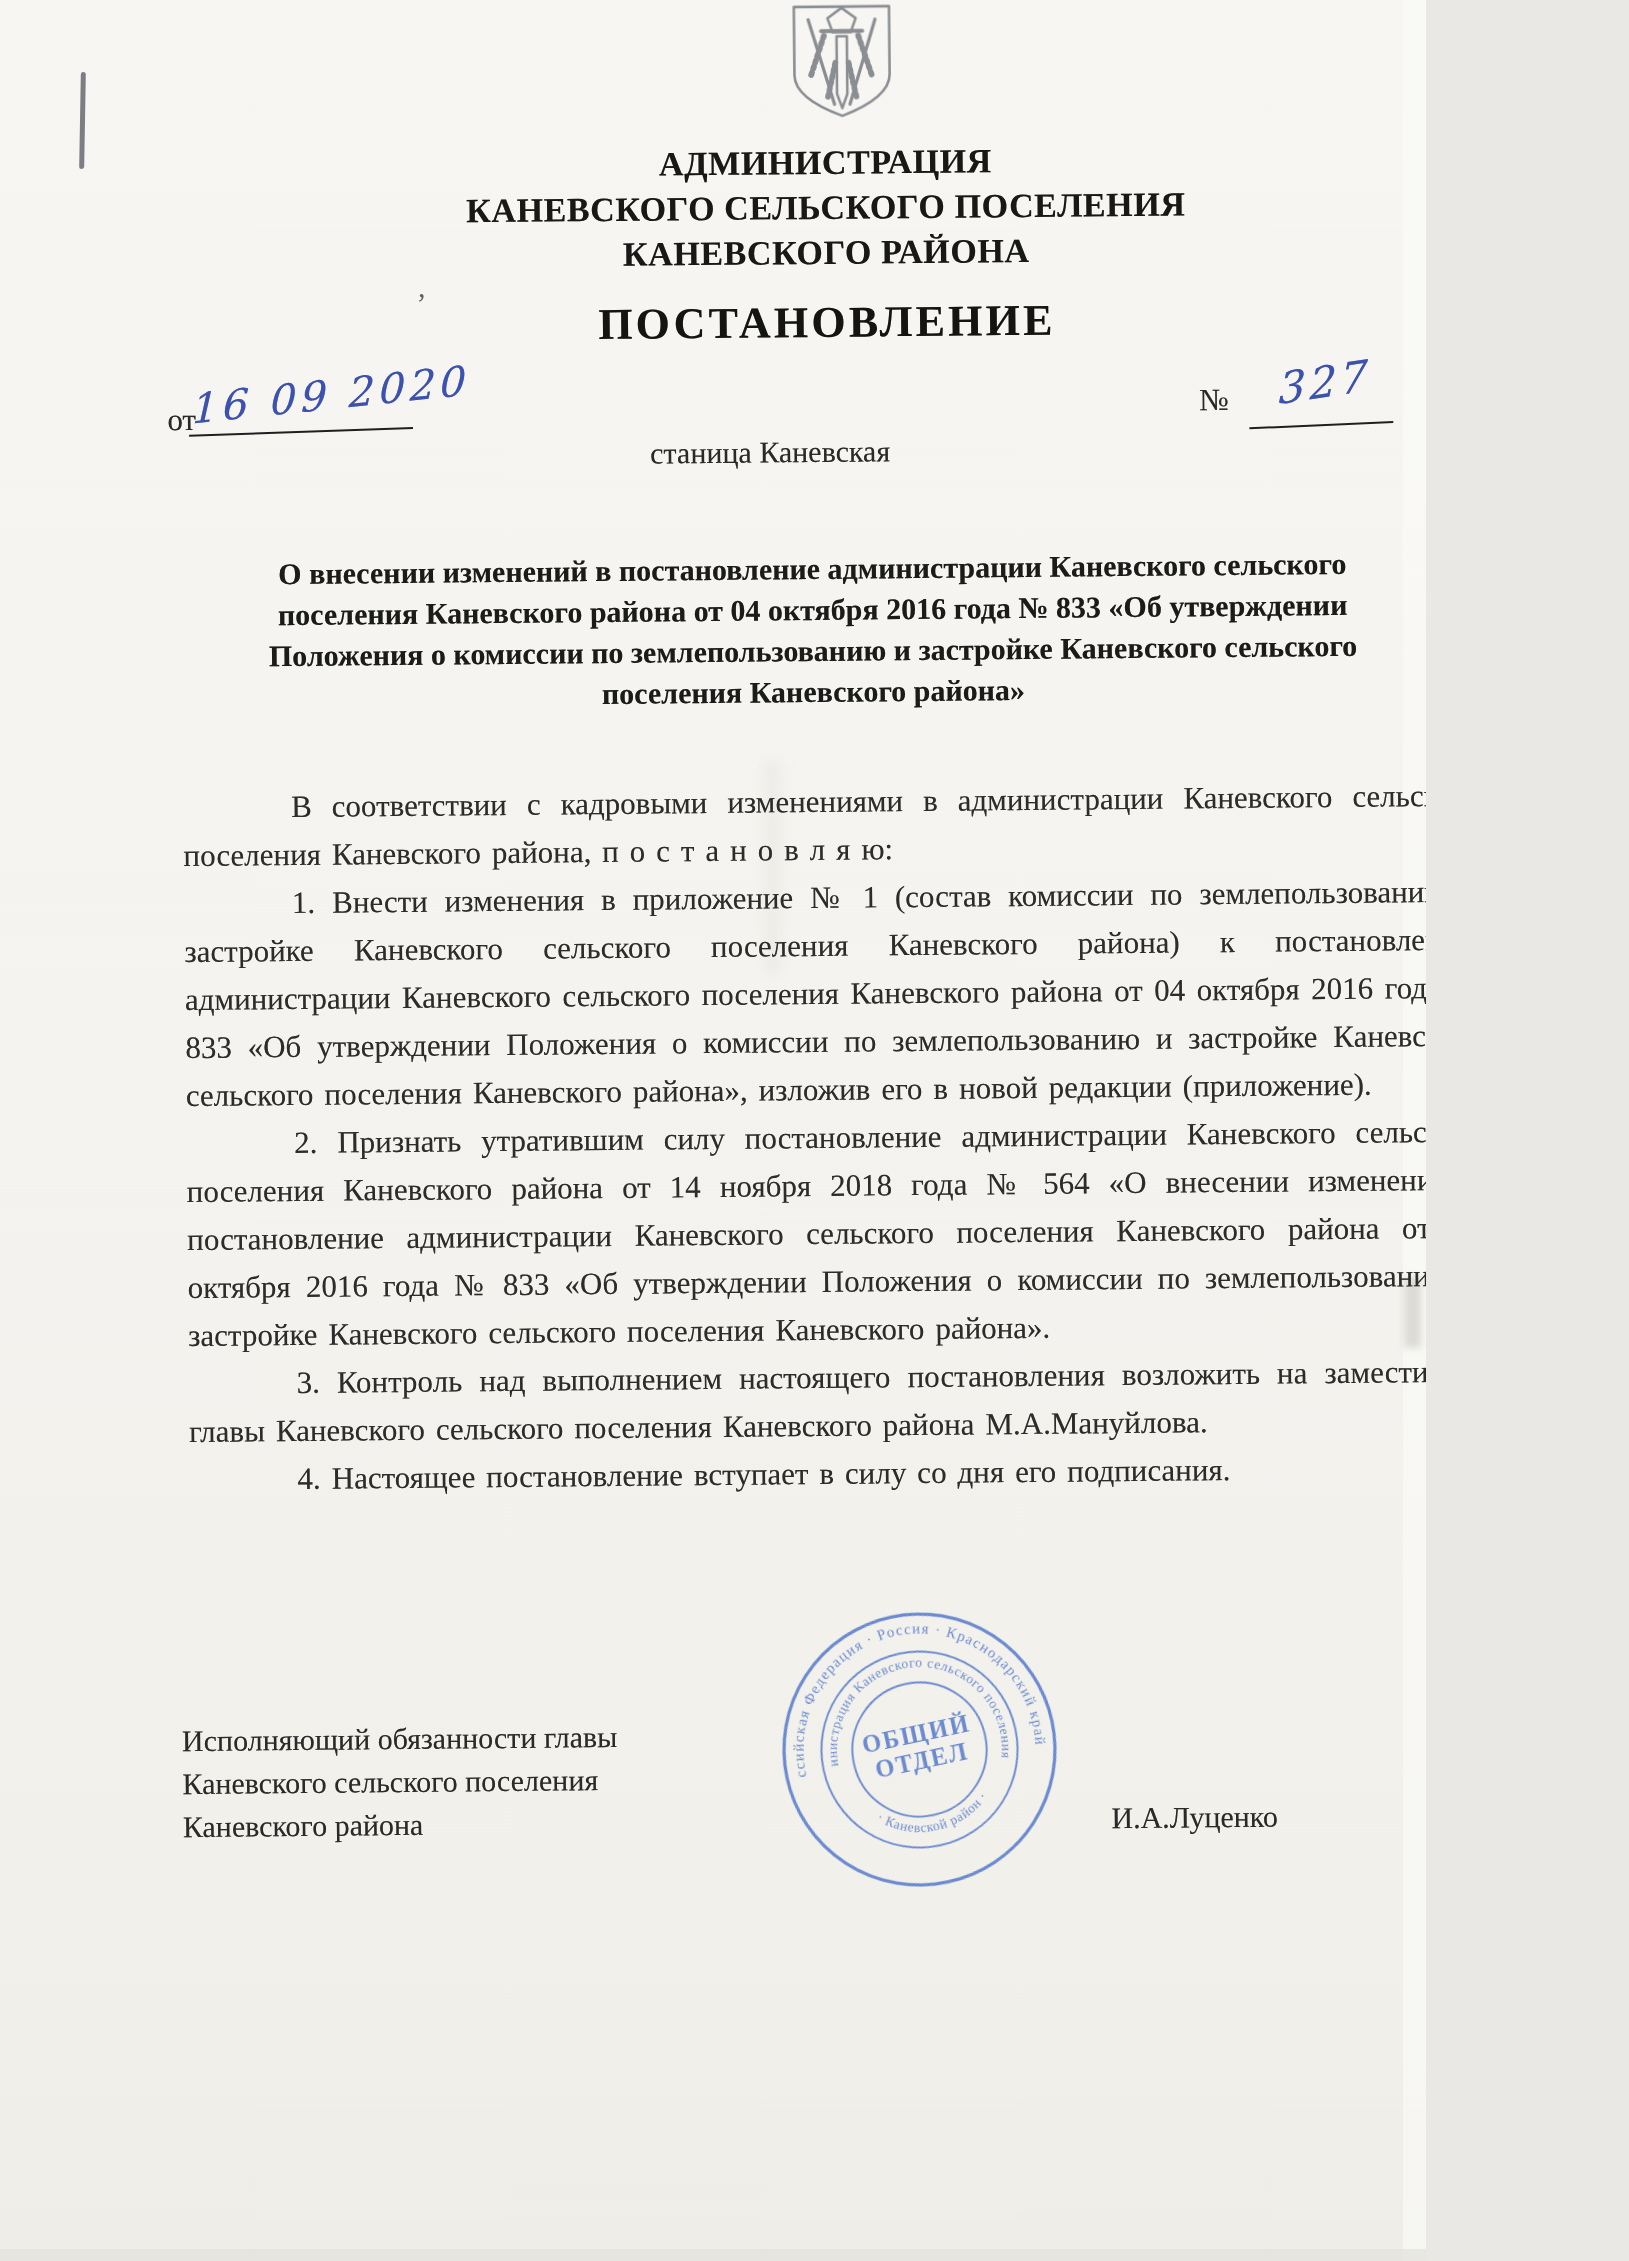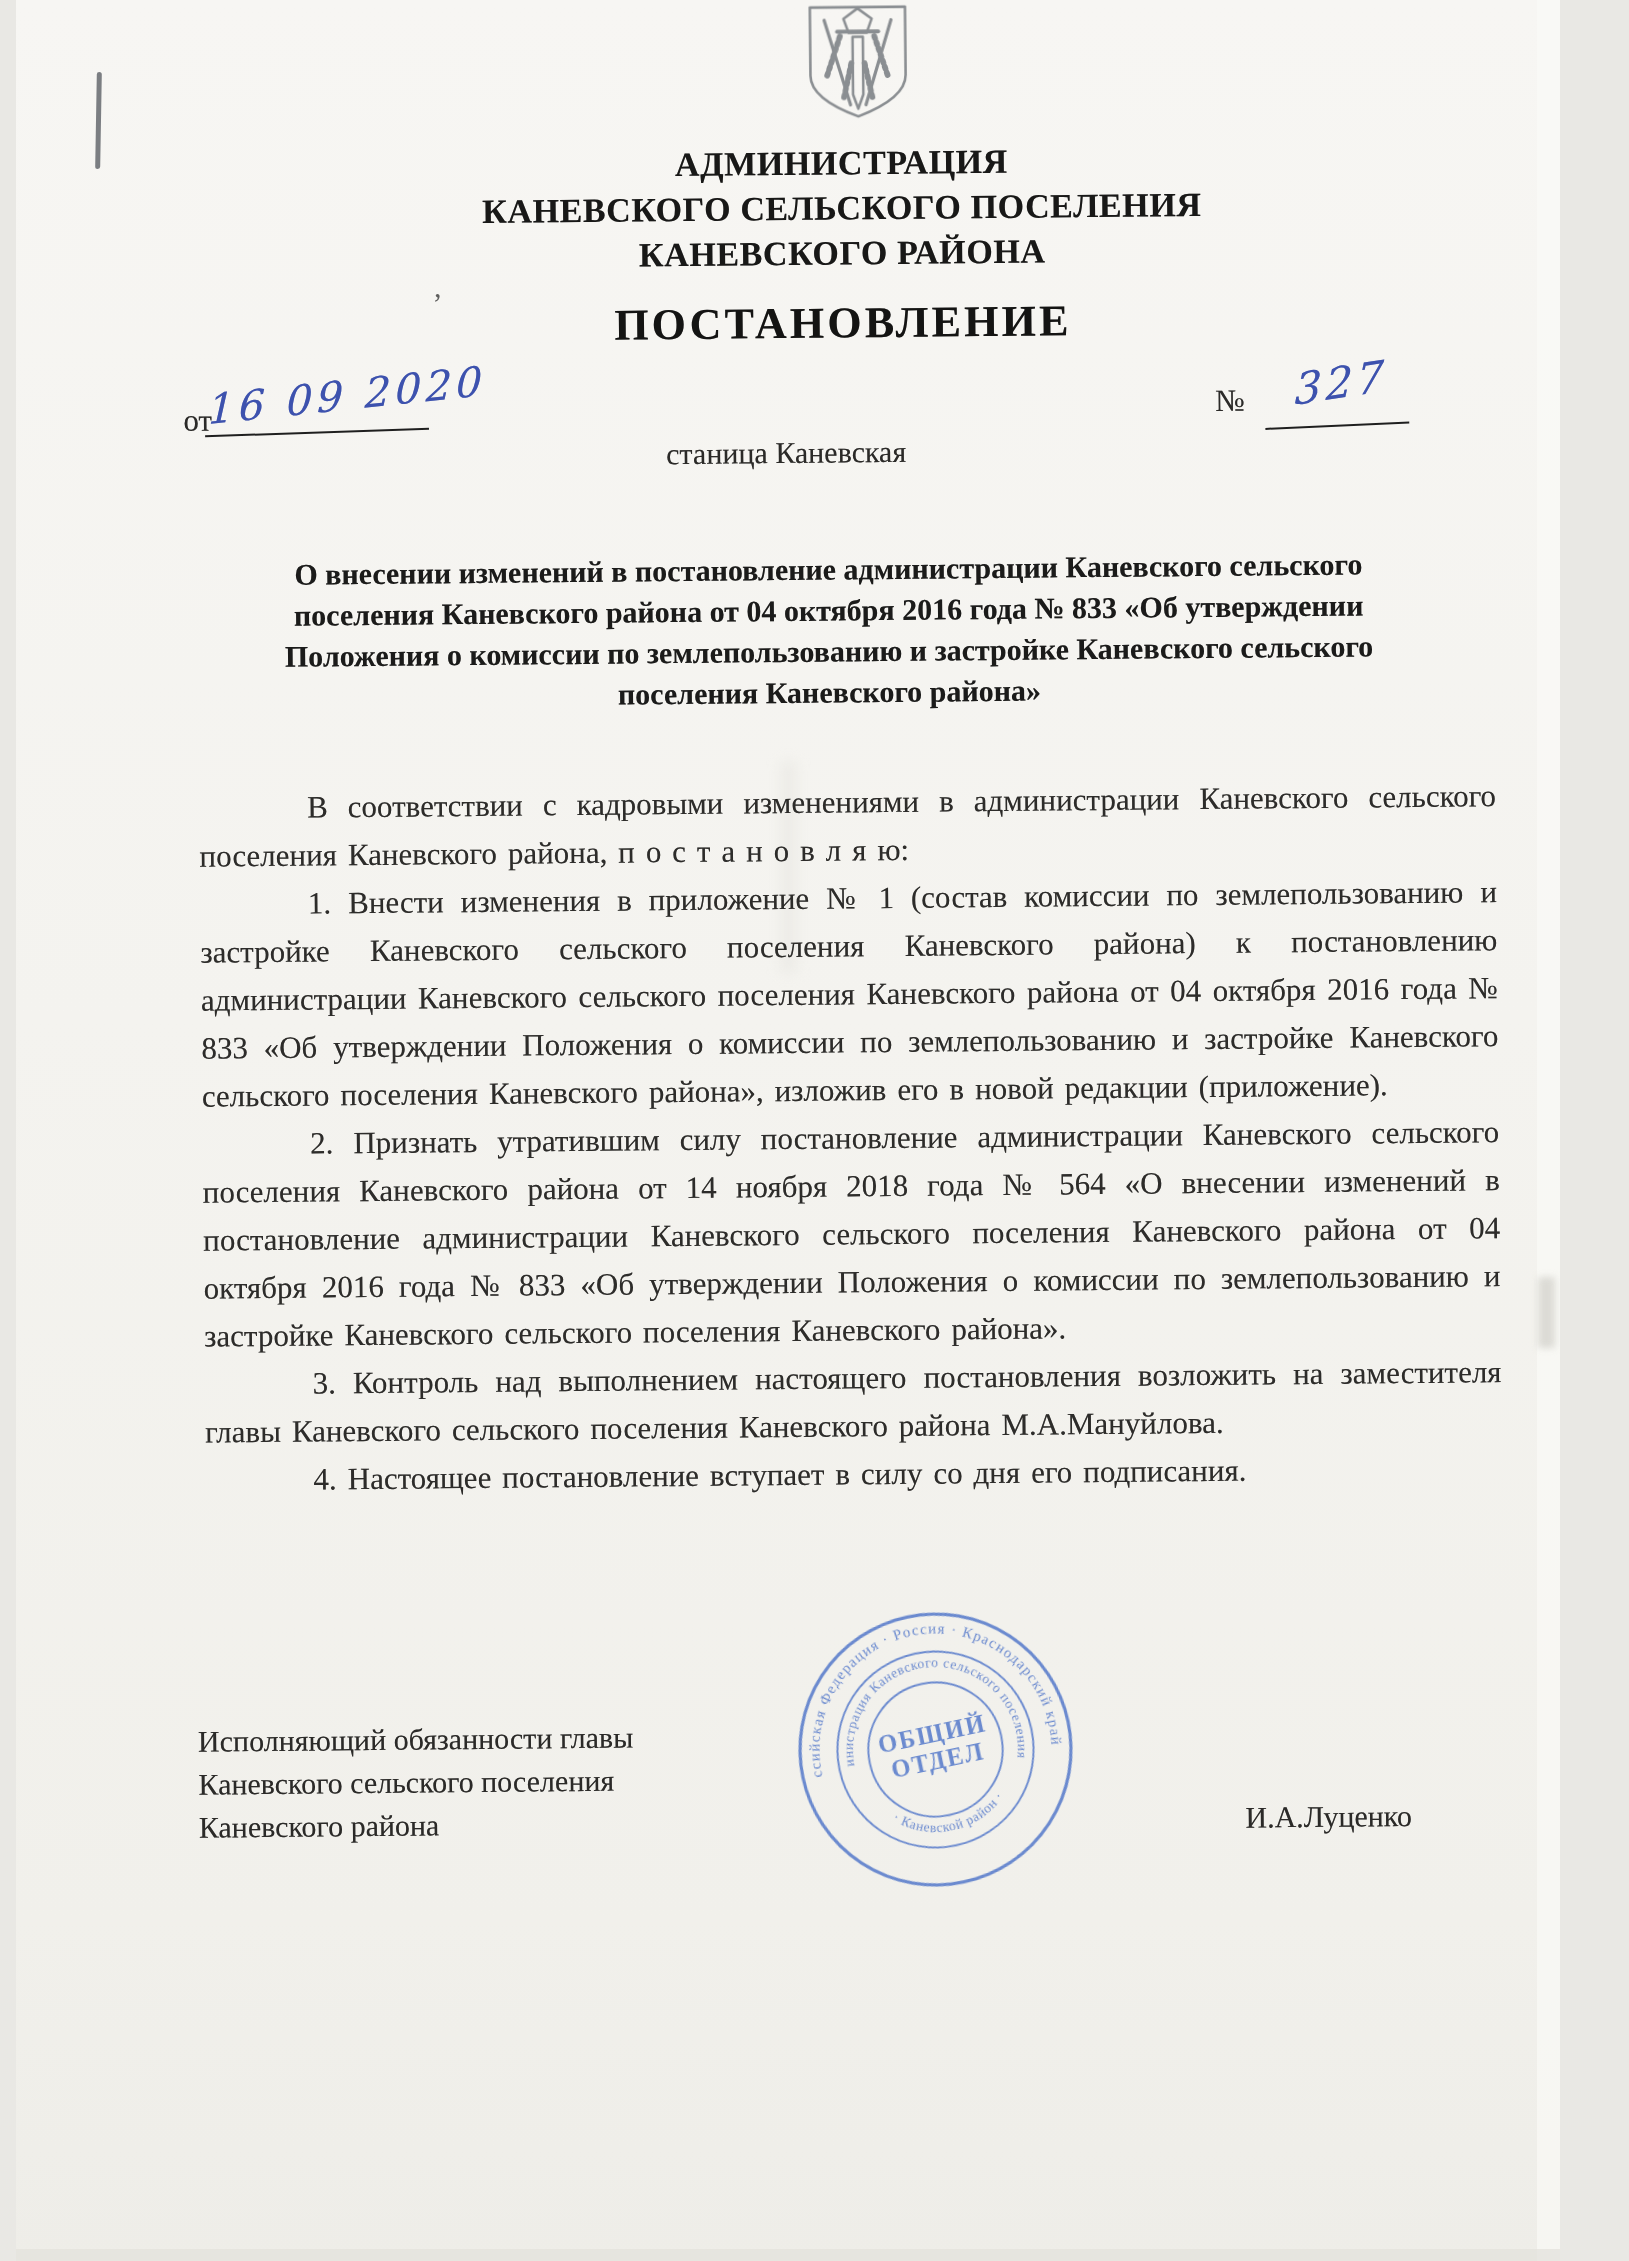--- a/index.html
+++ b/index.html
@@ -2,24 +2,23 @@
 <html lang="ru" style="font-size:10.3px"><head>
 <meta charset="utf-8">
 <style>
   html,body{margin:0;padding:0;}
   body{
     width:1630px;height:2261px;
     font-family:"Liberation Serif","DejaVu Serif",serif;
     background:#e9e8e4;
   }
   .page{
-    position:relative;width:1544px;height:2261px;overflow:hidden;
+    position:relative;width:1426px;height:2261px;overflow:hidden;
     background:linear-gradient(180deg,#f7f6f3 0%,#f4f3ef 45%,#f1f0eb 85%,#eeede8 100%);
     color:#2b2a28;
-    margin-left:16px;
   }
   .content{
     position:absolute;inset:0;
     transform:rotate(-0.55deg);
     transform-origin:50% 40%;
     text-shadow:0 0 0.6px rgba(45,45,45,.45);
   }
   
   .artifact-line{
     position:absolute;left:80px;top:72px;width:4.5px;height:97px;

